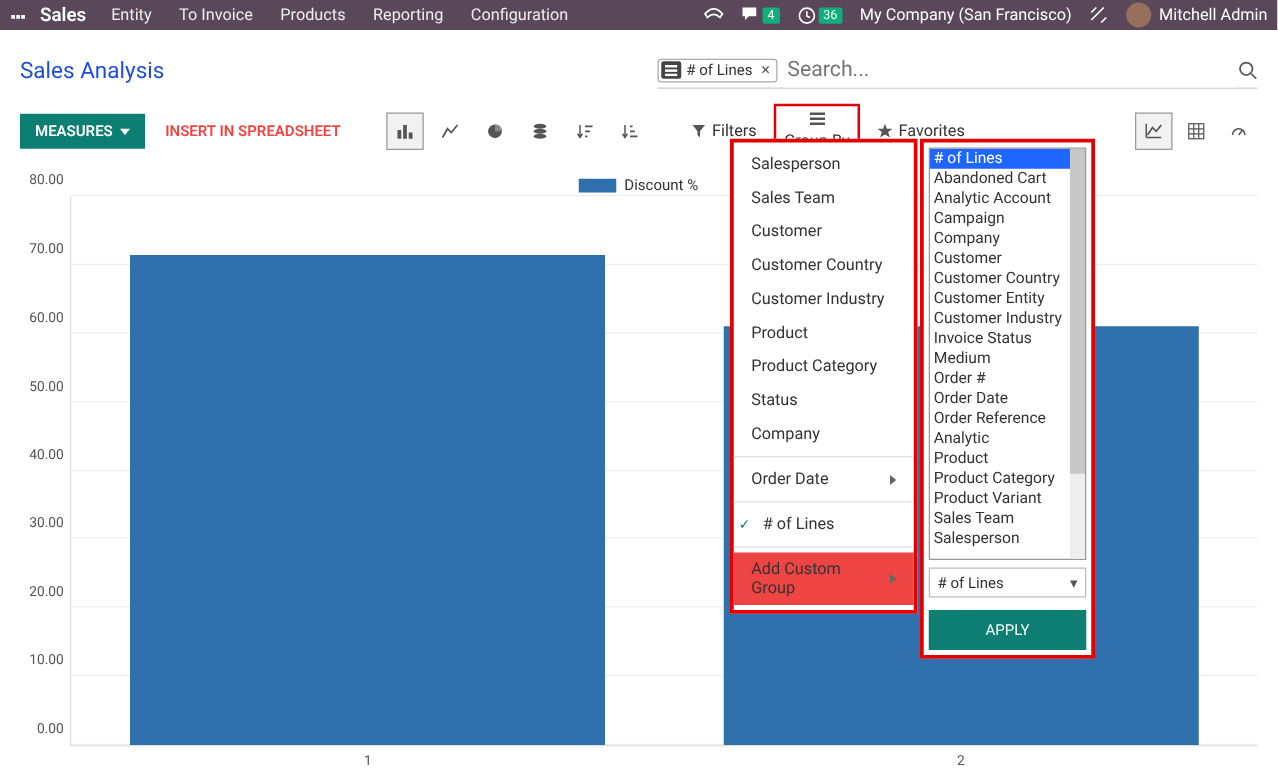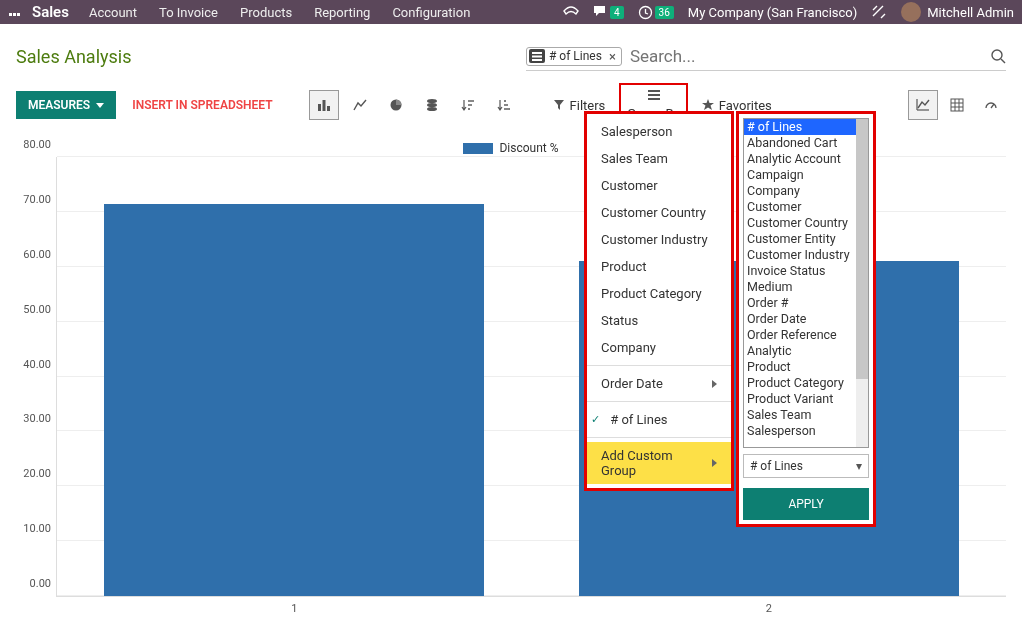--- a/index.html
+++ b/index.html
@@ -11,21 +11,21 @@
   .appicon span{display:inline-block;width:3px;height:3px;background:#fff;margin:0.5px;}
   .brand { font-weight: 600; font-size: 15px; margin-right: 20px; }
   .topnav .navitem { color: #eee; font-size: 13px; margin-right: 22px; cursor: pointer; }
   .topnav .right { margin-left: auto; display:flex; align-items:center; gap:14px; }
   .badge { background:#0eaf7a; color:#fff; font-size:10px; padding:1px 4px; border-radius:2px; margin-left:2px;}
   .avatar { width:20px;height:20px;border-radius:50%;background:#96705c;display:inline-block;vertical-align:middle;margin-right:6px;}
   .iconbox { display:inline-flex;align-items:center;cursor:pointer;}
 
   
   .titlebar { display:flex; align-items:center; padding:18px 16px 8px 16px; }
-  .pagetitle { font-size:18px; color:#4d7c0f; }
+  .pagetitle { font-size:18px; color:#1d4ed8; }
   .searchwrap { margin-left:auto; display:flex; align-items:center; border-bottom:1px solid #ccc; width:480px; }
   .chip { border:1px solid #aaa; border-radius:3px; display:flex; align-items:center; padding:1px 2px; margin-right:6px; background:#fff;}
   .chip .chipicon { background:#444;color:#fff;padding:2px 3px;border-radius:2px;display:flex;align-items:center;justify-content:center;}
   .chip .chiplabel { padding:0 4px; font-size:12px;}
   .chip .chipx { padding:0 3px; color:#555; cursor:pointer;}
   .searchinput { border:none; outline:none; flex:1; font-size:17px; color:#666; padding:4px 2px; }
   .maglass { width:16px;height:16px; }
 
   
   .toolbar { display:flex; align-items:center; padding:4px 16px 8px 16px; gap:6px; position:relative; }
@@ -50,21 +50,21 @@
   .bar { position:absolute; bottom:0; background:#2f6fab; width:38%; }
   .xlabel { position:absolute; top:100%; font-size:11px; color:#555; padding-top:6px; transform:translateX(-50%);}
 
   
   .redbox { position:absolute; border:3px solid #e20000; background:#fff; z-index:20; }
   .groupby-dd { left:584px; top:111px; width:150px; padding:4px 0;}
   .groupby-dd .dditem { padding:6px 14px; font-size:13px; color:#333; cursor:pointer; display:flex;align-items:center;gap:6px;}
   .groupby-dd .dditem.hassub::after{content:"";margin-left:auto;width:0;height:0;border-top:4px solid transparent;border-bottom:4px solid transparent;border-left:5px solid #666;}
   .groupby-dd hr { border:none;border-top:1px solid #ddd;margin:4px 0;}
   .groupby-dd .dditem.checked::before{content:"✓";color:#0d7f72;font-size:11px;margin-right:4px;margin-left:-10px;}
-  .groupby-dd .dditem.addcustom{background:#fde047;}
+  .groupby-dd .dditem.addcustom{background:#ef4444;}
 
   .custom-dd { left:736px; top:111px; width:140px; padding:4px;}
   .custom-dd .listbox{border:1px solid #999;height:330px;overflow:hidden;position:relative;font-size:12.5px;line-height:16px;}
   .custom-dd .listbox .row{padding:0 3px;cursor:pointer;white-space:nowrap;}
   .custom-dd .listbox .row.sel{background:#1e66ff;color:#fff;}
   .custom-dd .listbox .scroll{position:absolute;right:0;top:0;bottom:0;width:12px;background:#eee;}
   .custom-dd .listbox .thumb{position:absolute;right:0;top:0;width:12px;height:260px;background:#c7c7c7;}
   .custom-dd .selectbox{margin-top:6px;border:1px solid #bbb;padding:4px 6px;font-size:12px;display:flex;align-items:center;}
   .custom-dd .selectbox .dd{margin-left:auto;color:#555;}
   .custom-dd .apply{margin-top:10px;width:100%;background:#0d7f72;color:#fff;border:none;padding:9px 0;font-weight:400;font-size:12px;cursor:pointer;}
@@ -72,21 +72,21 @@
   svg { display:block; }
 </style>
 </head>
 <body>
 
 <div class="topnav">
   <div class="appicon">
     <span></span><span></span><span></span><br><span></span><span></span><span></span><br><span></span><span></span><span></span>
   </div>
   <div class="brand">Sales</div>
-  <div class="navitem">Account</div>
+  <div class="navitem">Entity</div>
   <div class="navitem">To Invoice</div>
   <div class="navitem">Products</div>
   <div class="navitem">Reporting</div>
   <div class="navitem">Configuration</div>
   <div class="right">
     <div class="iconbox">
       <svg width="16" height="14" viewBox="0 0 16 14">
           <path d="M1 6 Q8 -2 15 6 L13 9 Q8 4 3 9 Z" fill="none" stroke="#fff" stroke-width="1.4"></path>
         </svg>
     </div>

